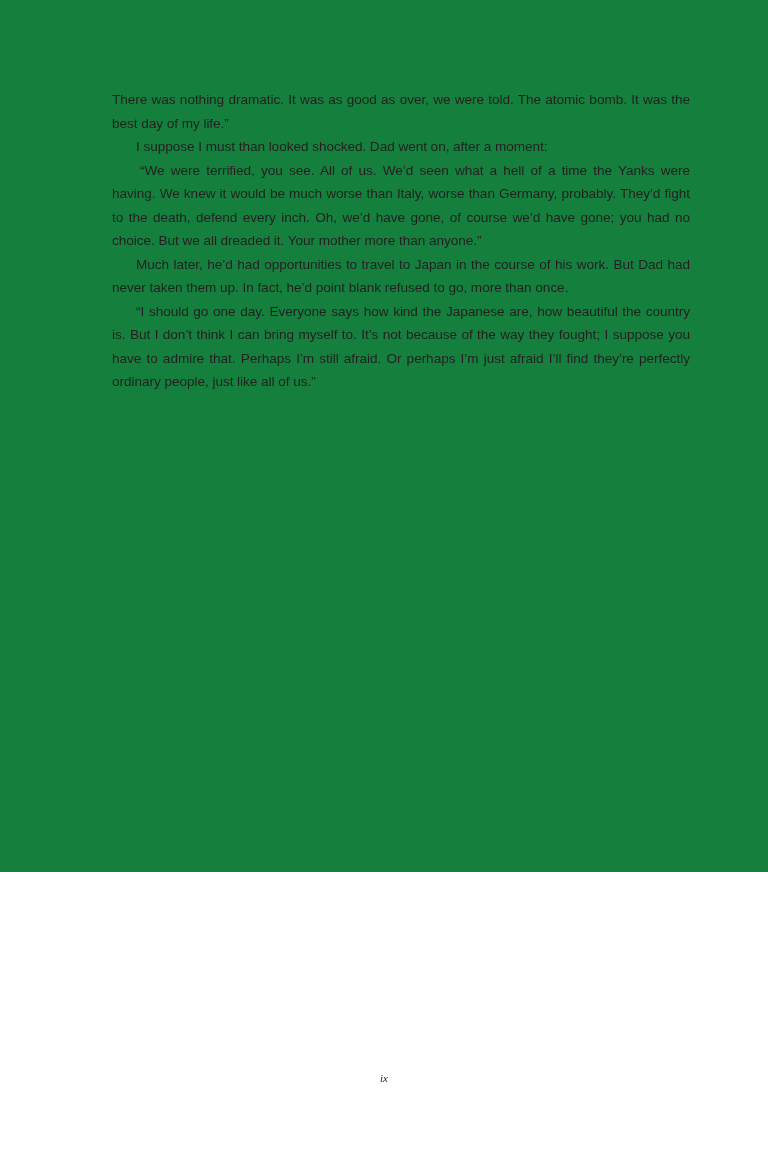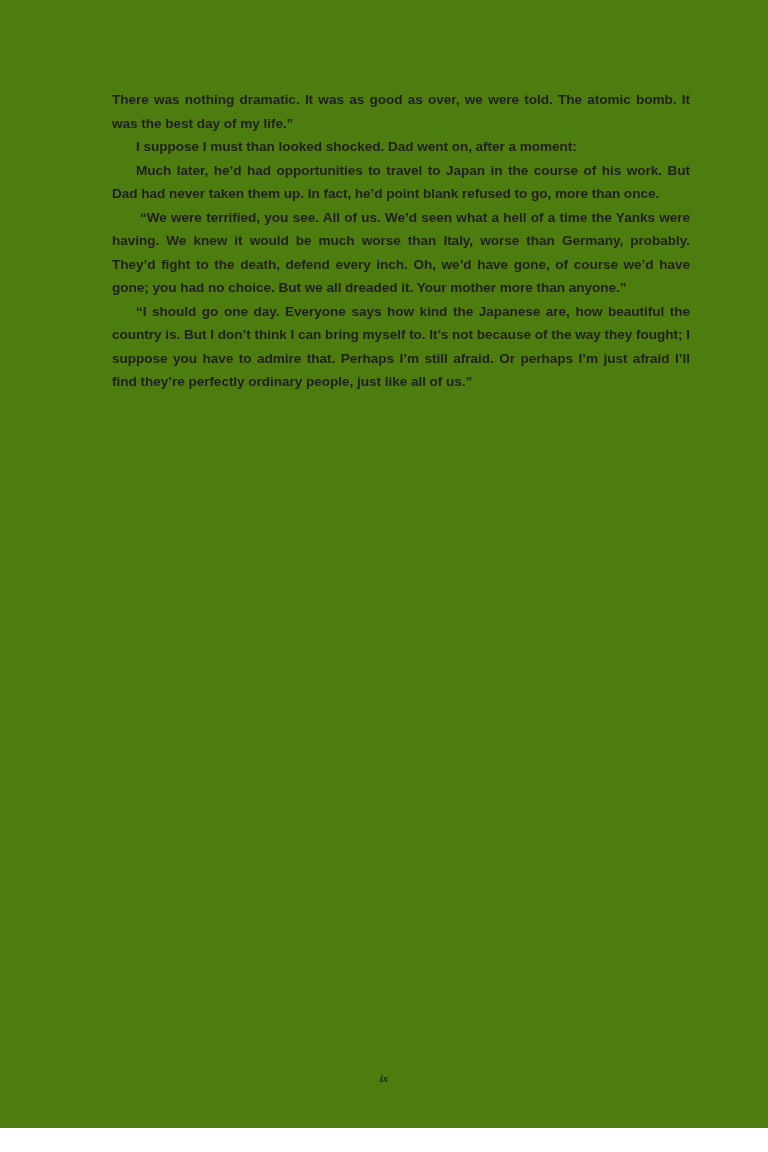--- a/index.html
+++ b/index.html
@@ -12,23 +12,22 @@
     height: 1152px;
     font-family: "Liberation Sans", sans-serif;
     color: #1a1a1a;
     position: relative;
     overflow: hidden;
   }
   .page {
     position: absolute;
     top: 0; left: 0;
     width: 768px;
-    height: 1128px;
-    background: #4d7c0f;
-    font-weight: bold;
+    height: 872px;
+    background: #15803d;
   }
   .text-block {
     position: absolute;
     left: 112px;
     top: 88px;
     width: 578px;
   }
   p.para {
     margin: 0 0 0 0;
     font-size: 13.6px;
@@ -57,18 +56,18 @@
     color: #231f20;
   }
 </style>
 </head>
 <body>
 
 <div class="page">
   <div class="text-block">
     <p class="para">There was nothing dramatic. It was as good as over, we were told. The atomic bomb. It was the best day of my life.”</p>
     <p class="para indent">I suppose I must than looked shocked. Dad went on, after a moment:</p>
+    <p class="para indent-small">“We were terrified, you see. All of us. We’d seen what a hell of a time the Yanks were having. We knew it would be much worse than Italy, worse than Germany, probably. They’d fight to the death, defend every inch. Oh, we’d have gone, of course we’d have gone; you had no choice. But we all dreaded it. Your mother more than anyone.”</p>
     <p class="para indent">Much later, he’d had opportunities to travel to Japan in the course of his work. But Dad had never taken them up. In fact, he’d point blank refused to go, more than once.</p>
-    <p class="para indent-small">“We were terrified, you see. All of us. We’d seen what a hell of a time the Yanks were having. We knew it would be much worse than Italy, worse than Germany, probably. They’d fight to the death, defend every inch. Oh, we’d have gone, of course we’d have gone; you had no choice. But we all dreaded it. Your mother more than anyone.”</p>
     <p class="para indent">“I should go one day. Everyone says how kind the Japanese are, how beautiful the country is. But I don’t think I can bring myself to. It’s not because of the way they fought; I suppose you have to admire that. Perhaps I’m still afraid. Or perhaps I’m just afraid I’ll find they’re perfectly ordinary people, just like all of us.”</p>
   </div>
   <div class="folio">ix</div>
 </div>
 
 </body></html>

